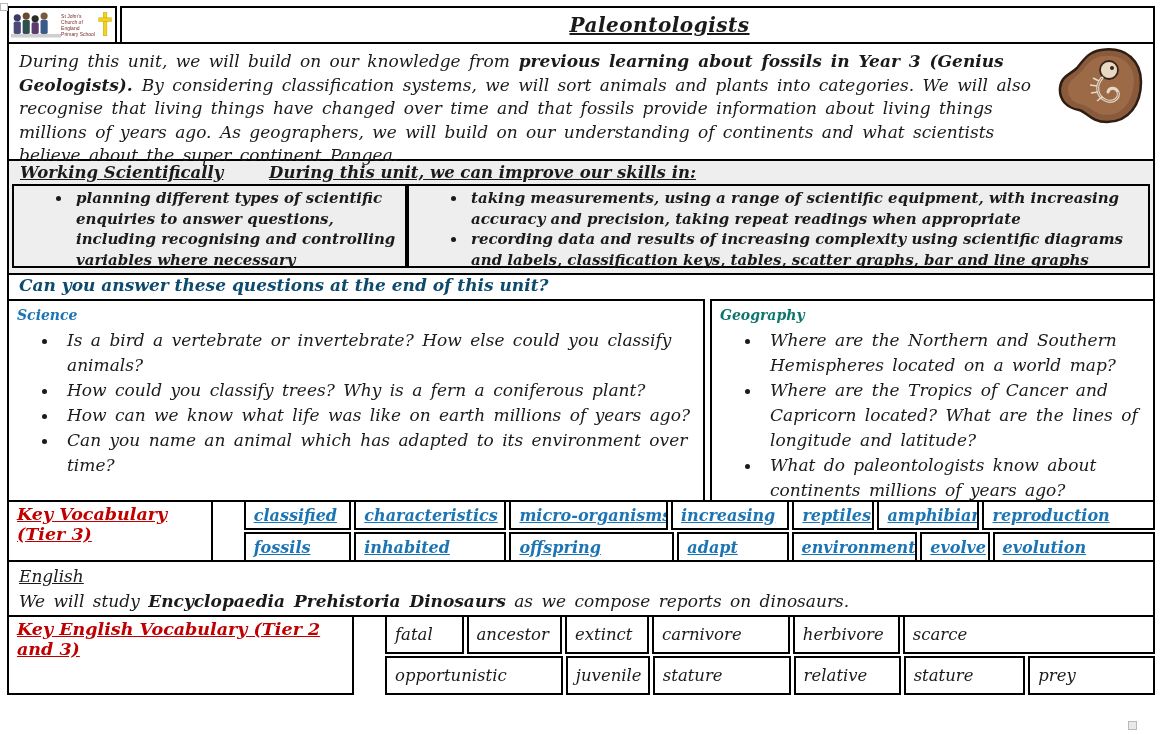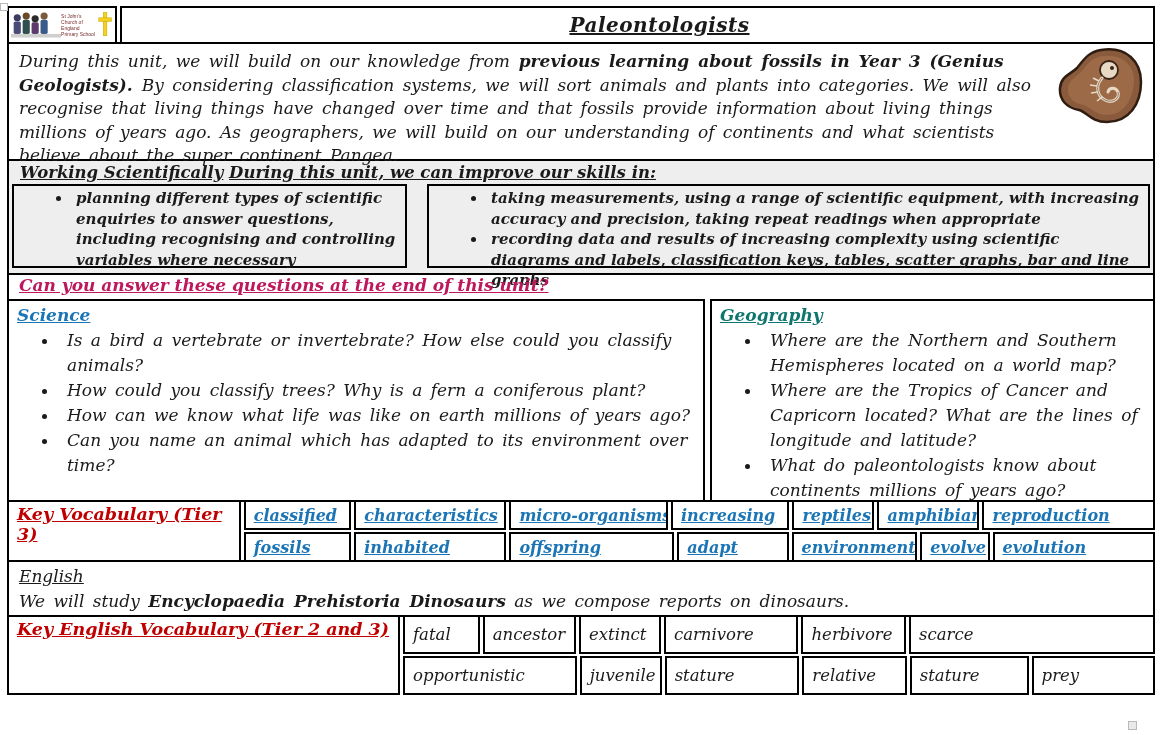--- a/index.html
+++ b/index.html
@@ -24,61 +24,61 @@
   .title-box { flex: 1; border: 2px solid #000; display:flex; align-items:center; justify-content:center;padding-left:44px; }
   .title-box span { font-weight: bold; font-size: 20px; text-decoration: underline; letter-spacing: .5px; }
 
   
   .intro { height: 119px; padding: 6px 10px 0 10px; font-size: 17px; line-height: 23.5px; word-spacing: 3px; }
   .fossil-wrap { float: right; width: 86px; height: 76px; margin: -2px 0 2px 8px; }
 
   
   .worksci { height: 116px; background: #efeeee; padding: 1px 3px 3px 3px; }
   .worksci-head { padding: 1px 8px 2px 8px; font-size: 16.5px; font-weight: bold; }
-  .worksci-head .ws-title { text-decoration: underline; }
+  .worksci-head .ws-title { text-decoration: underline; margin-right: 40px; }
   .worksci-head .ws-sub { text-decoration: underline; }
   .worksci-cols { display: flex; height: 84px; }
   .ws-box { border: 2px solid #000; background: #efeeee; padding: 2px 6px 2px 0; font-size: 15px; font-weight: bold; line-height: 20.5px; }
   .ws-left { width: 395px; }
-  .ws-right { flex: 1; margin-left: 20px; }
+  .ws-right { flex: 1; }
   .ws-box ul { list-style: disc; padding-left: 58px; }
   .ws-box li { padding-left: 4px; }
 
   
   .banner { height: 28px; border-left: 2px solid #000; border-right: 2px solid #000; padding: 2px 10px; }
-  .banner span { color: #be185d; font-size: 17px; font-weight: bold; text-decoration: underline; }
+  .banner span { color: #0c4a6e; font-size: 17px; font-weight: bold; }
 
   
   .questions { display: flex; gap: 5px; height: 203px; }
   .q-box { border: 2px solid #000; padding: 2px 8px; font-size: 17px; line-height: 25px; word-spacing: 3px; }
   .q-science { width: 698px; }
   .q-geo { flex: 1; }
-  .q-head { font-weight: bold; font-size: 17px; text-decoration: underline; }
+  .q-head { font-weight: bold; font-size: 14px; }
   .q-science .q-head { color: #1B75B5; }
   .q-geo .q-head { color: #0f766e; }
   .q-box ul { list-style: disc; padding-left: 42px; }
   .q-box li { padding-left: 8px; }
 
   
   .vocab { display: flex; height: 62px; }
   .vocab-label { width: 248px; border: 2px solid #000; padding: 2px 8px; }
   .red-label { color: #C00000; font-weight: bold; font-size: 17.5px; text-decoration: underline; }
-  .vgrid { flex: 1; display: flex; flex-direction: column; gap: 2px; padding-left: 3px; }
+  .vgrid { flex: 1; display: flex; flex-direction: column; gap: 2px; padding-left: 3px; margin-left: 28px; }
   .vrow { display: flex; gap: 3px; flex: 1; }
   .vcell { border: 2px solid #000; background: #fff; padding: 1px 8px; display: flex; align-items: center; overflow: hidden; white-space: nowrap; }
   .vlink { color: #1B75B5; font-weight: bold; font-size: 16px; text-decoration: underline; }
   .vplain { font-size: 16.5px; }
 
   
   .english { height: 57px; padding: 2px 10px; font-size: 17px; line-height: 25px; word-spacing: 3px; }
   .eng-head { text-decoration: underline; }
 
   
   .engvocab { display: flex; height: 80px; }
-  .engvocab .vocab-label { width: 393px; }
+  .engvocab .vocab-label { width: 347px; }
 
   .handle { position: absolute; background: #fff; border: 1px solid #b9b9b9; }
   .handle-tl { left: 0; top: 3px; width: 8px; height: 8px; }
   .handle-br { left: 1128px; top: 721px; width: 9px; height: 9px; background:#e9e9e9; }
 </style>
 </head>
 <body>
 
 <div class="page">
 

